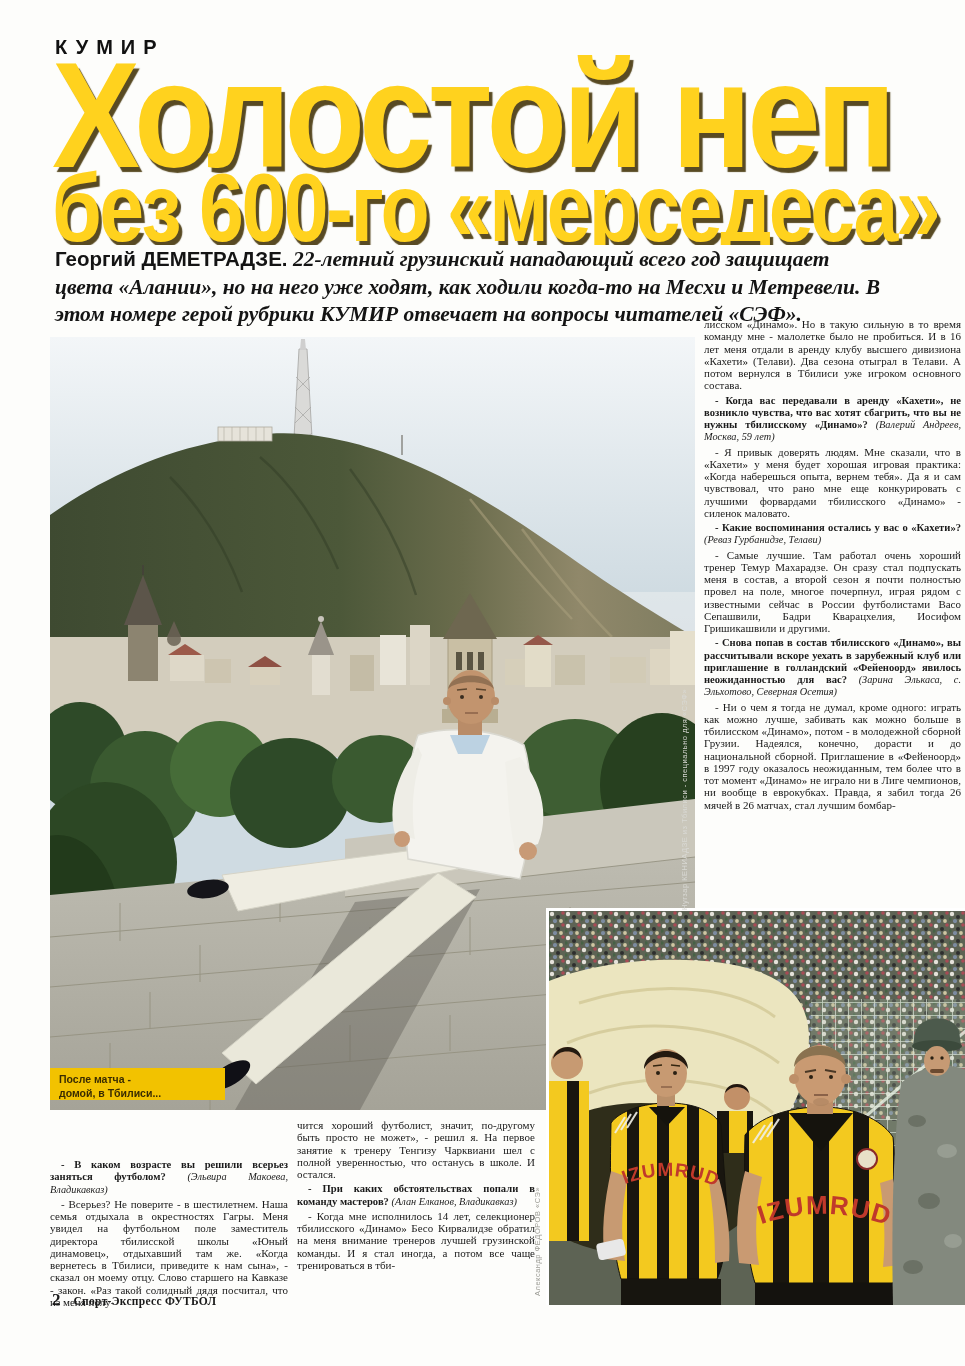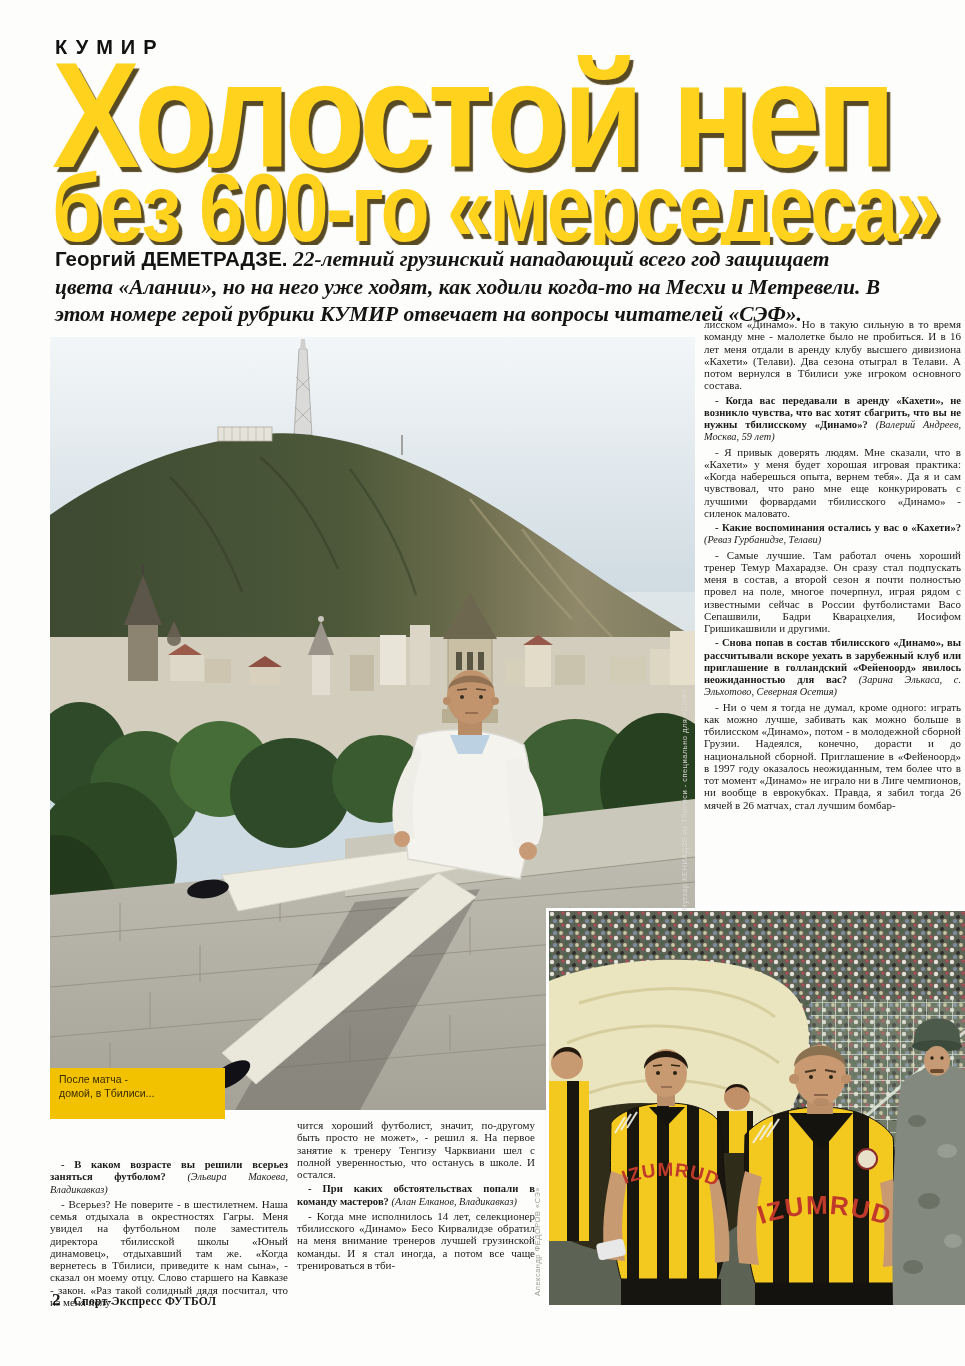--- a/index.html
+++ b/index.html
@@ -20,22 +20,22 @@
         font-family:"Liberation Serif",serif;font-style:italic;font-weight:bold;
         font-size:21.5px;line-height:1.28;color:#141414;}
   .lead-name{font-style:normal;font-family:"Liberation Sans",sans-serif;font-size:20.5px;}
   
   .main-photo{position:absolute;left:50px;top:337px;width:645px;height:773px;overflow:hidden;background:#cfdbe2;}
   .bottom-photo{position:absolute;left:546px;top:908px;width:419px;height:394px;overflow:hidden;
                 background:#5d6354;border-left:3px solid #fff;border-top:3px solid #fff;}
   .main-photo svg,.bottom-photo svg{display:block;}
   
   .caption{position:absolute;left:50px;top:1068px;width:158px;background:#F2C200;
-           padding:5px 8px 19px 9px;font-family:"Liberation Sans",sans-serif;
-           font-weight:normal;font-size:10.5px;line-height:1.3;color:#3a2c00;z-index:5;}
+           padding:5px 8px 0 9px;font-family:"Liberation Sans",sans-serif;
+           font-weight:bold;font-size:10.5px;line-height:1.3;color:#3a2c00;z-index:5;}
   .caption span{display:block;}
   
   .credit{position:absolute;writing-mode:vertical-rl;transform:rotate(180deg);
           font-family:"Liberation Sans",sans-serif;font-size:7.5px;letter-spacing:.5px;z-index:6;}
   .credit-main{left:680px;top:612px;height:298px;color:#d9d9d4;}
   .credit-bottom{left:533px;top:1136px;height:160px;color:#9d9d96;}
   
   .col{position:absolute;font-size:11px;line-height:12.25px;text-align:justify;}
   .col p{margin:0 0 1px 0;}
   .col p.ind{text-indent:11px;}

